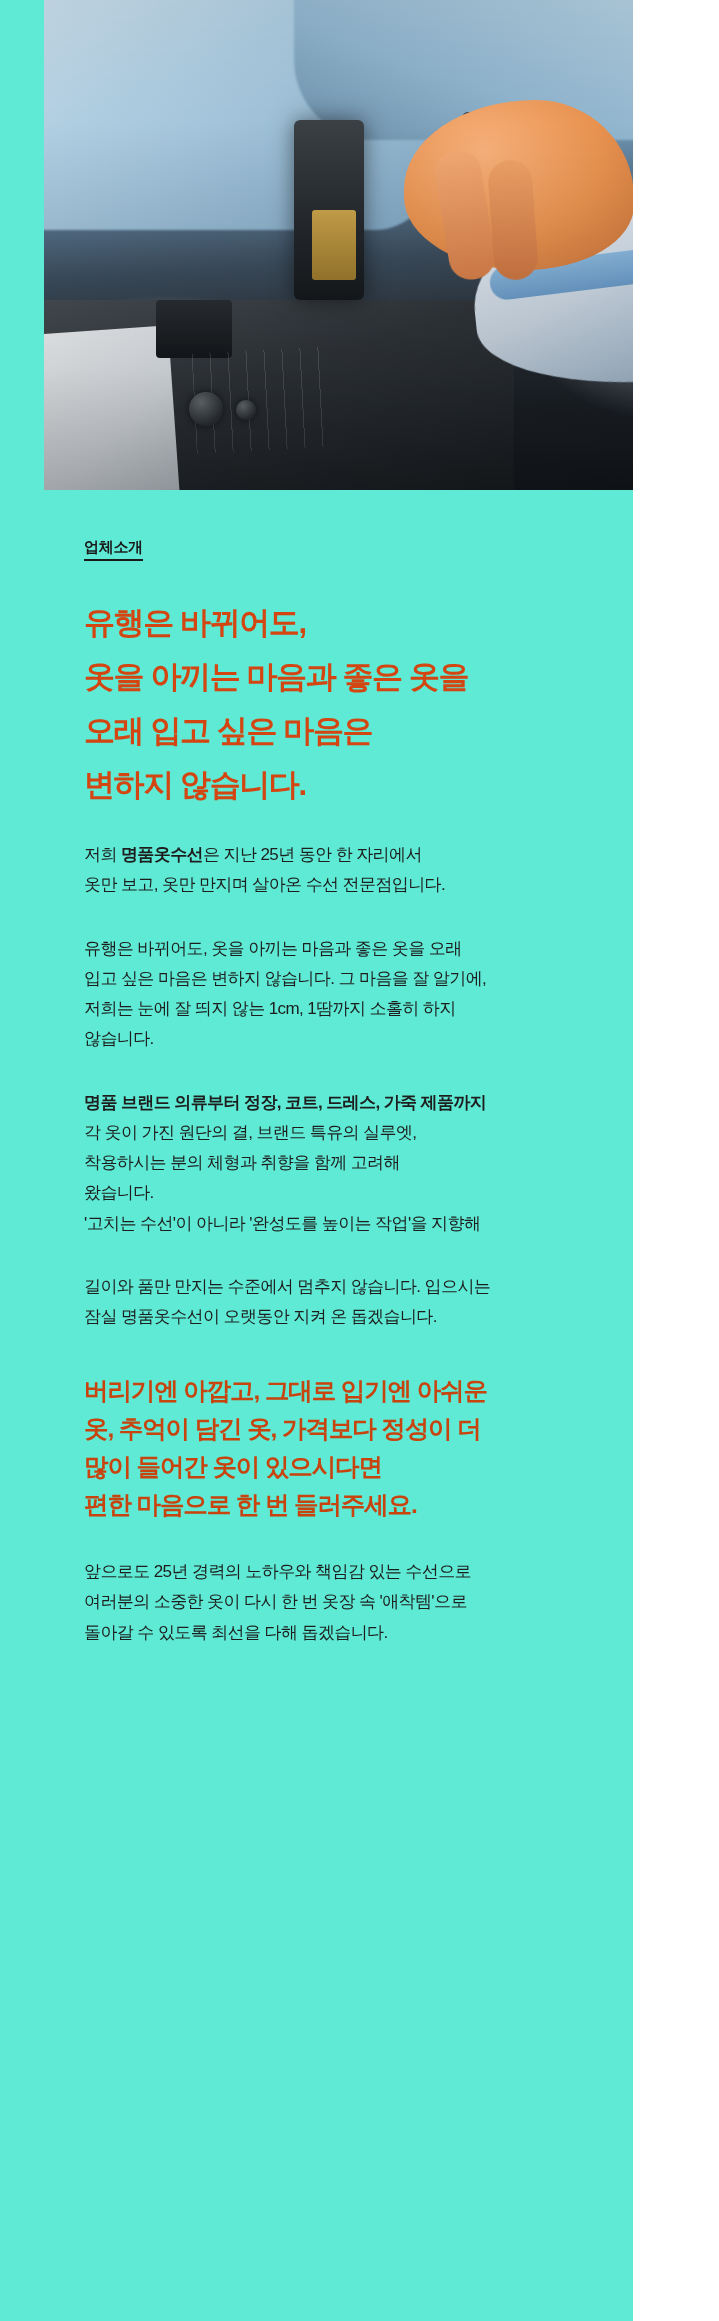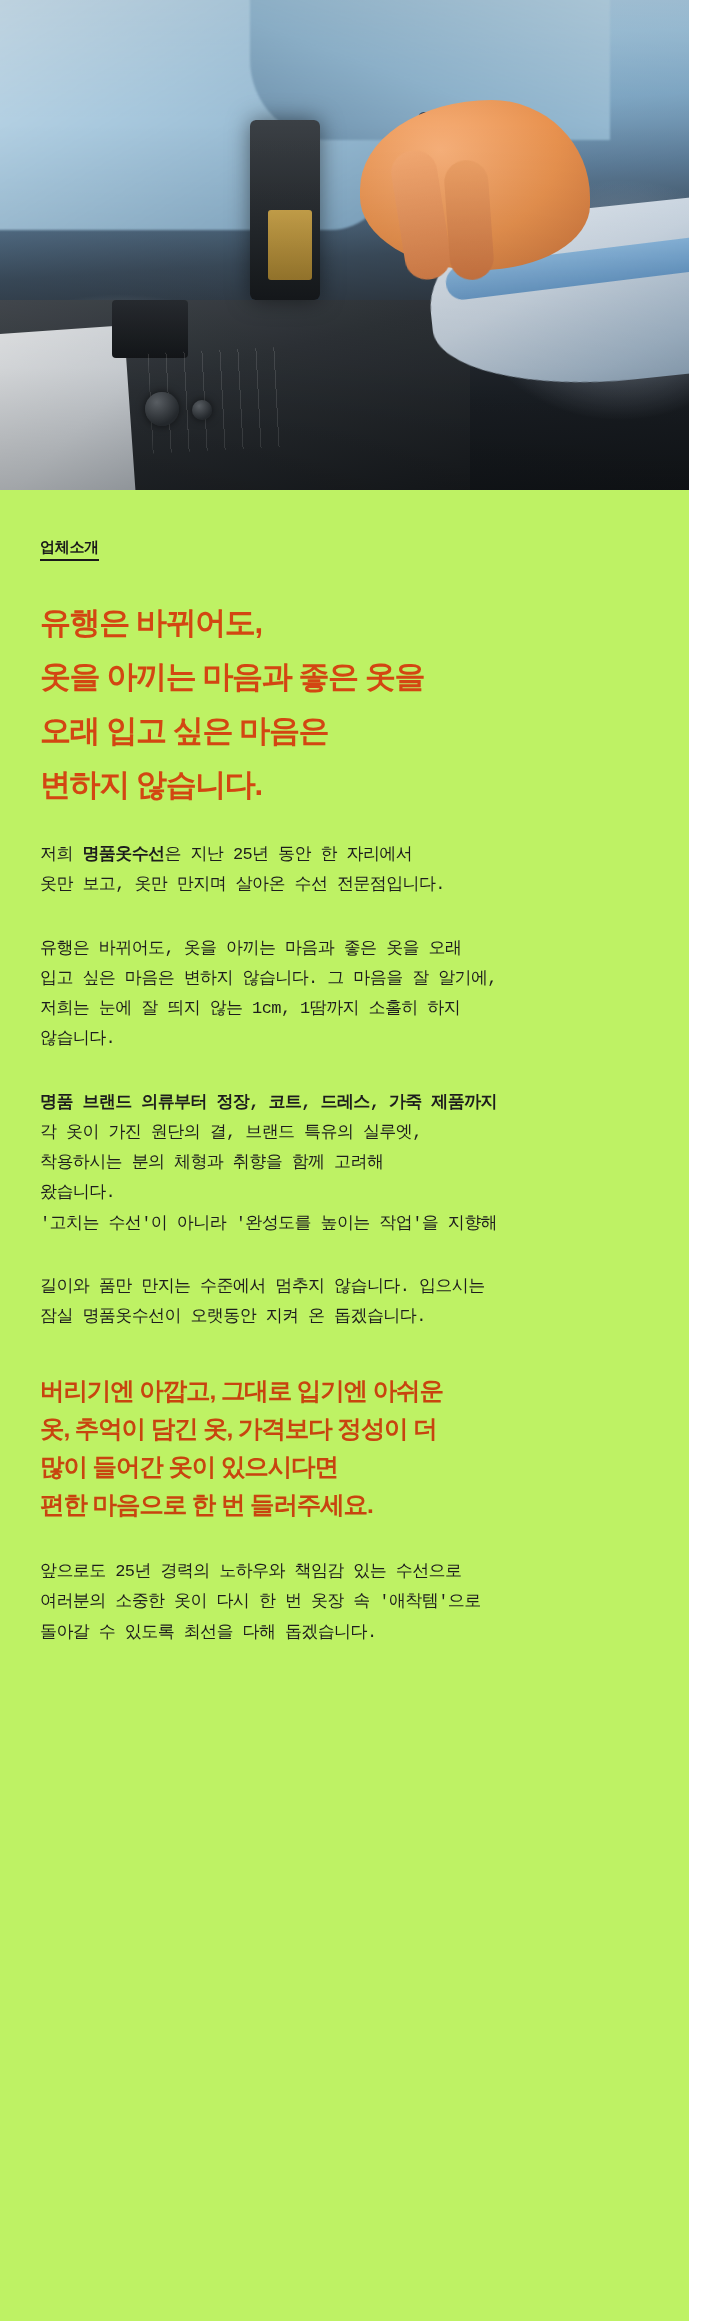--- a/index.html
+++ b/index.html
@@ -8,25 +8,26 @@
     padding: 0;
   }
   body {
     width: 719px;
     background: #ffffff;
     font-family: "Liberation Sans", "DejaVu Sans", sans-serif;
     color: #1a1a1a;
     -webkit-font-smoothing: antialiased;
   }
   .page {
-    width: 689px;
+    width: 633px;
     min-height: 2321px;
     position: relative;
-    background: #bef264;
+    background: #5eead4;
     overflow: hidden;
+    padding-left: 44px;
   }
 
   
   .hero {
     position: relative;
     width: 719px;
     height: 490px;
     overflow: hidden;
     background: #2b2f33;
   }
@@ -205,21 +206,20 @@
   }
   .headline span { display: block; margin-top: 10px; }
 
   .para {
     margin-top: 33px;
     font-size: 17px;
     line-height: 1.78;
     letter-spacing: -0.035em;
     color: #1d1d1d;
     font-weight: 400;
-    font-family: Liberation Mono, monospace;
   }
   .para span { display: block; }
   .para b { font-weight: 700; }
 
   .subhead {
     margin-top: 40px;
     font-size: 24.5px;
     font-weight: 700;
     line-height: 1.55;
     letter-spacing: -0.045em;

